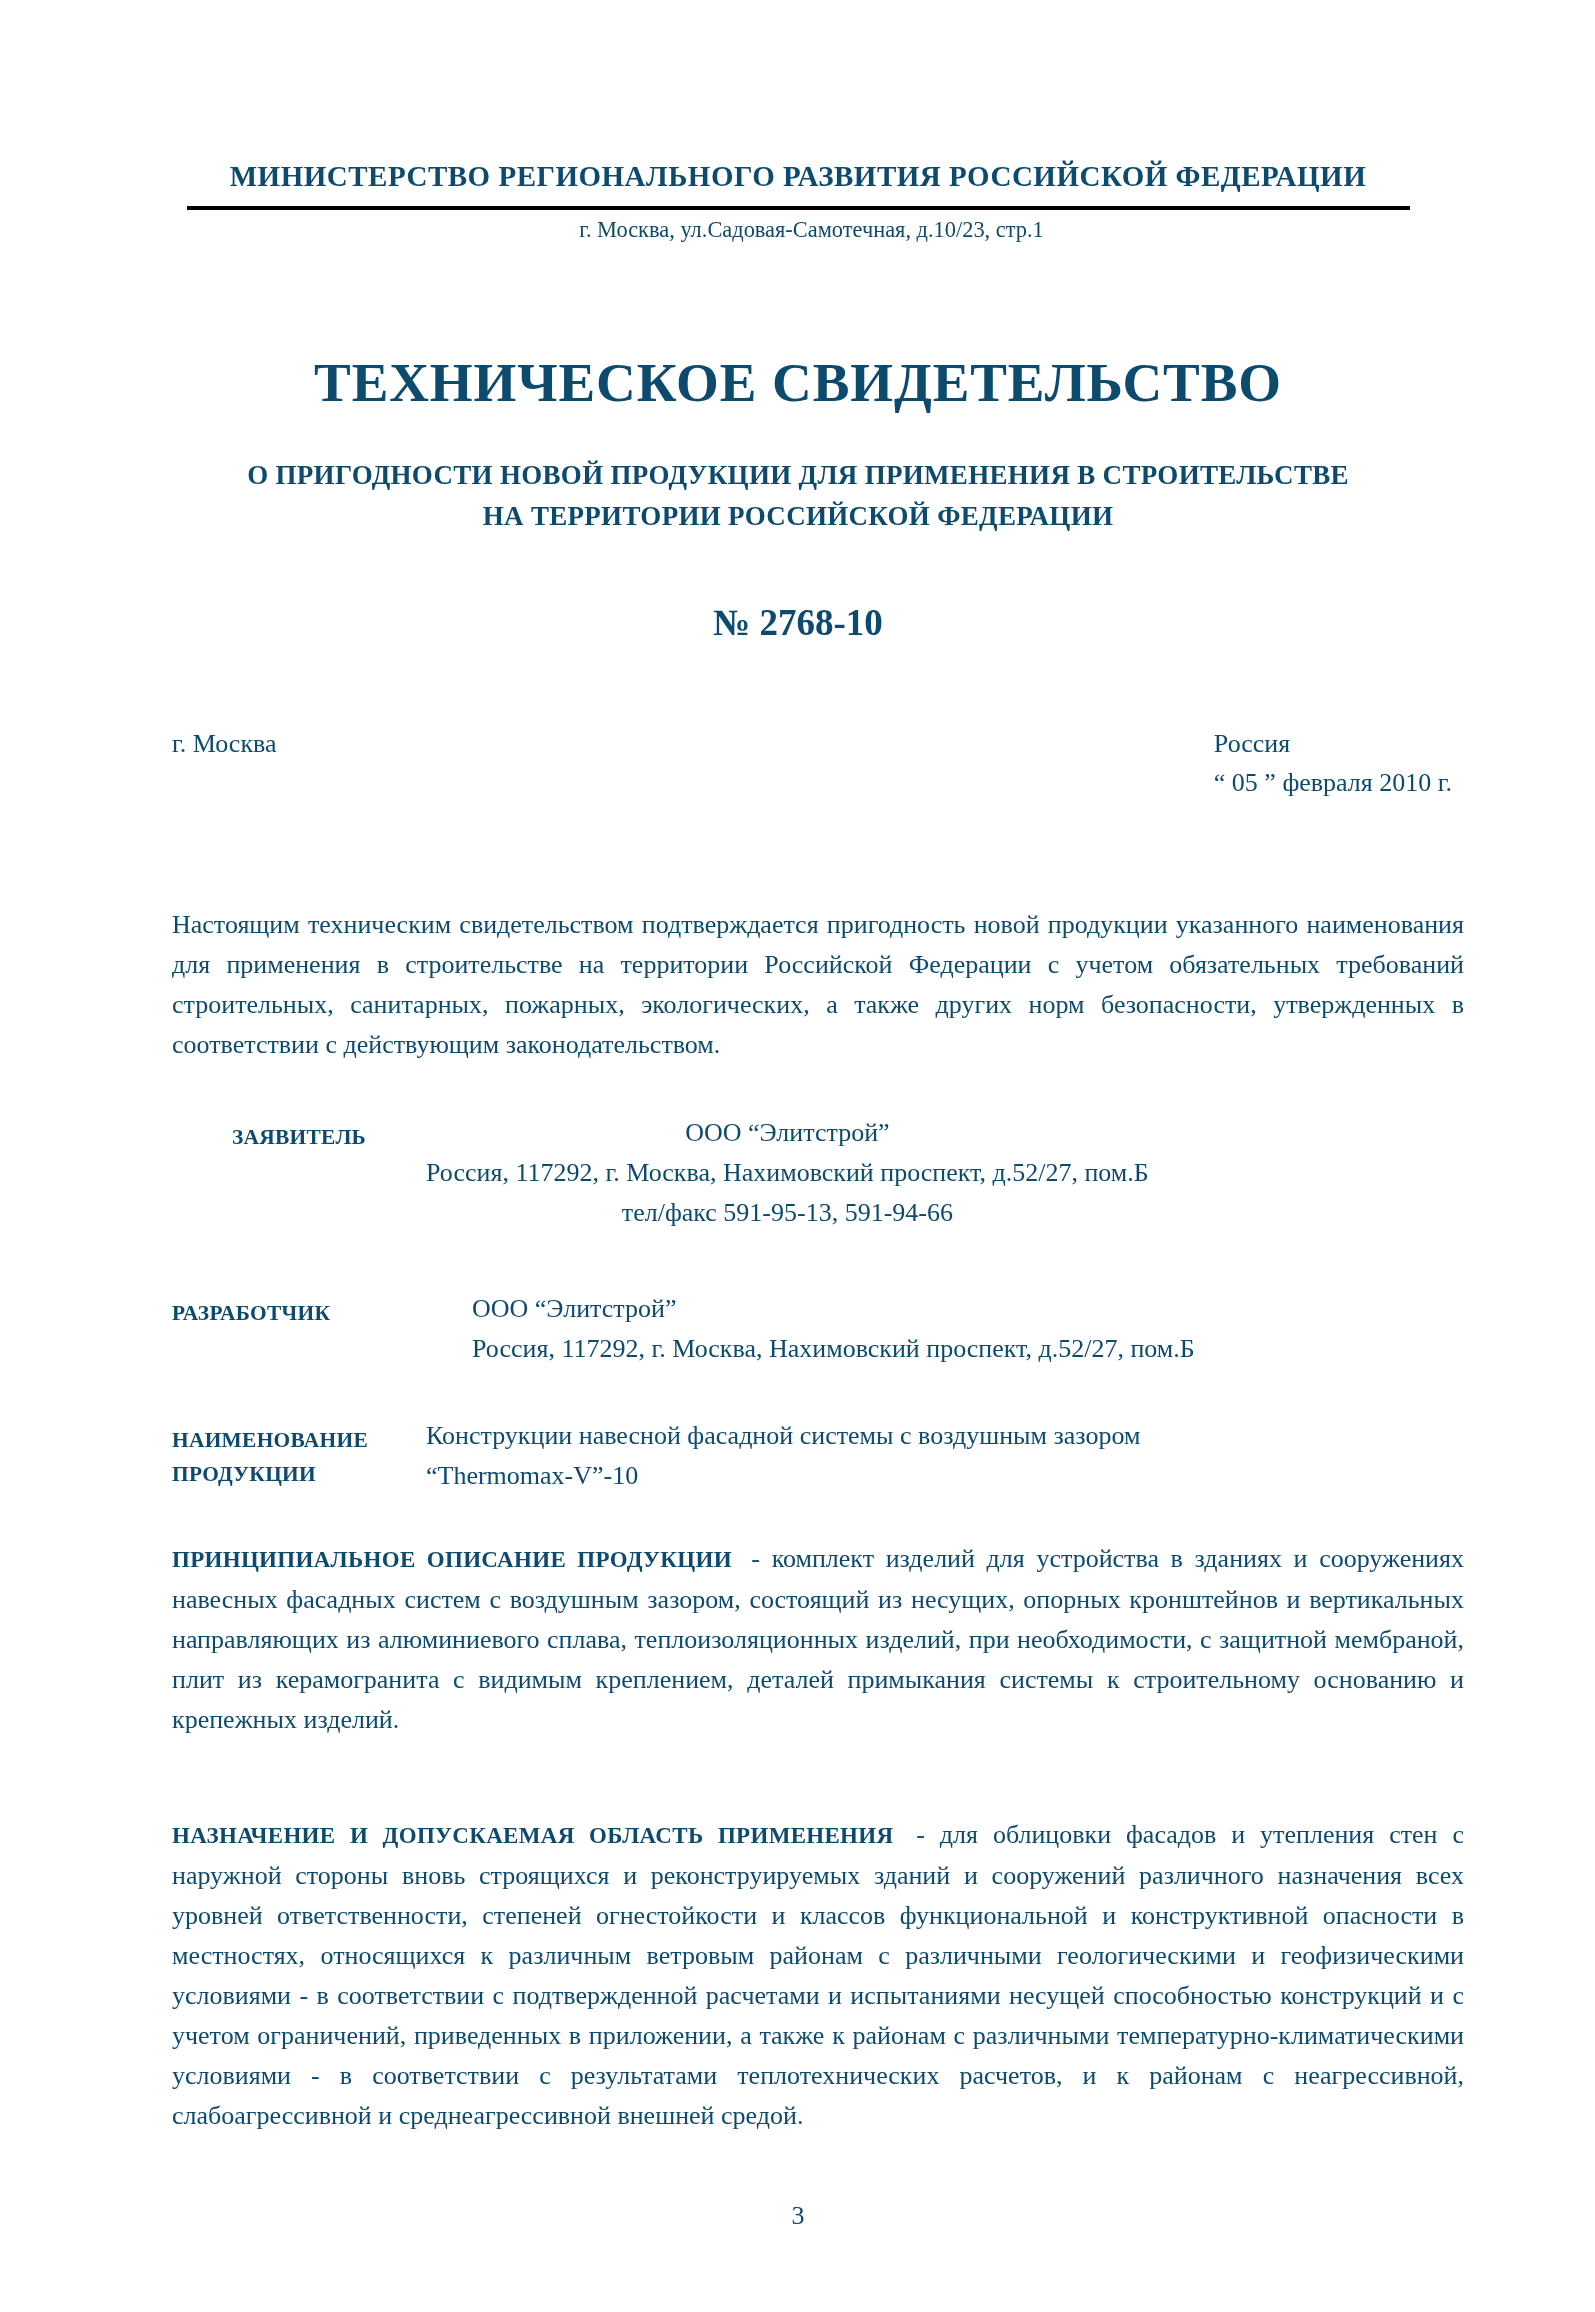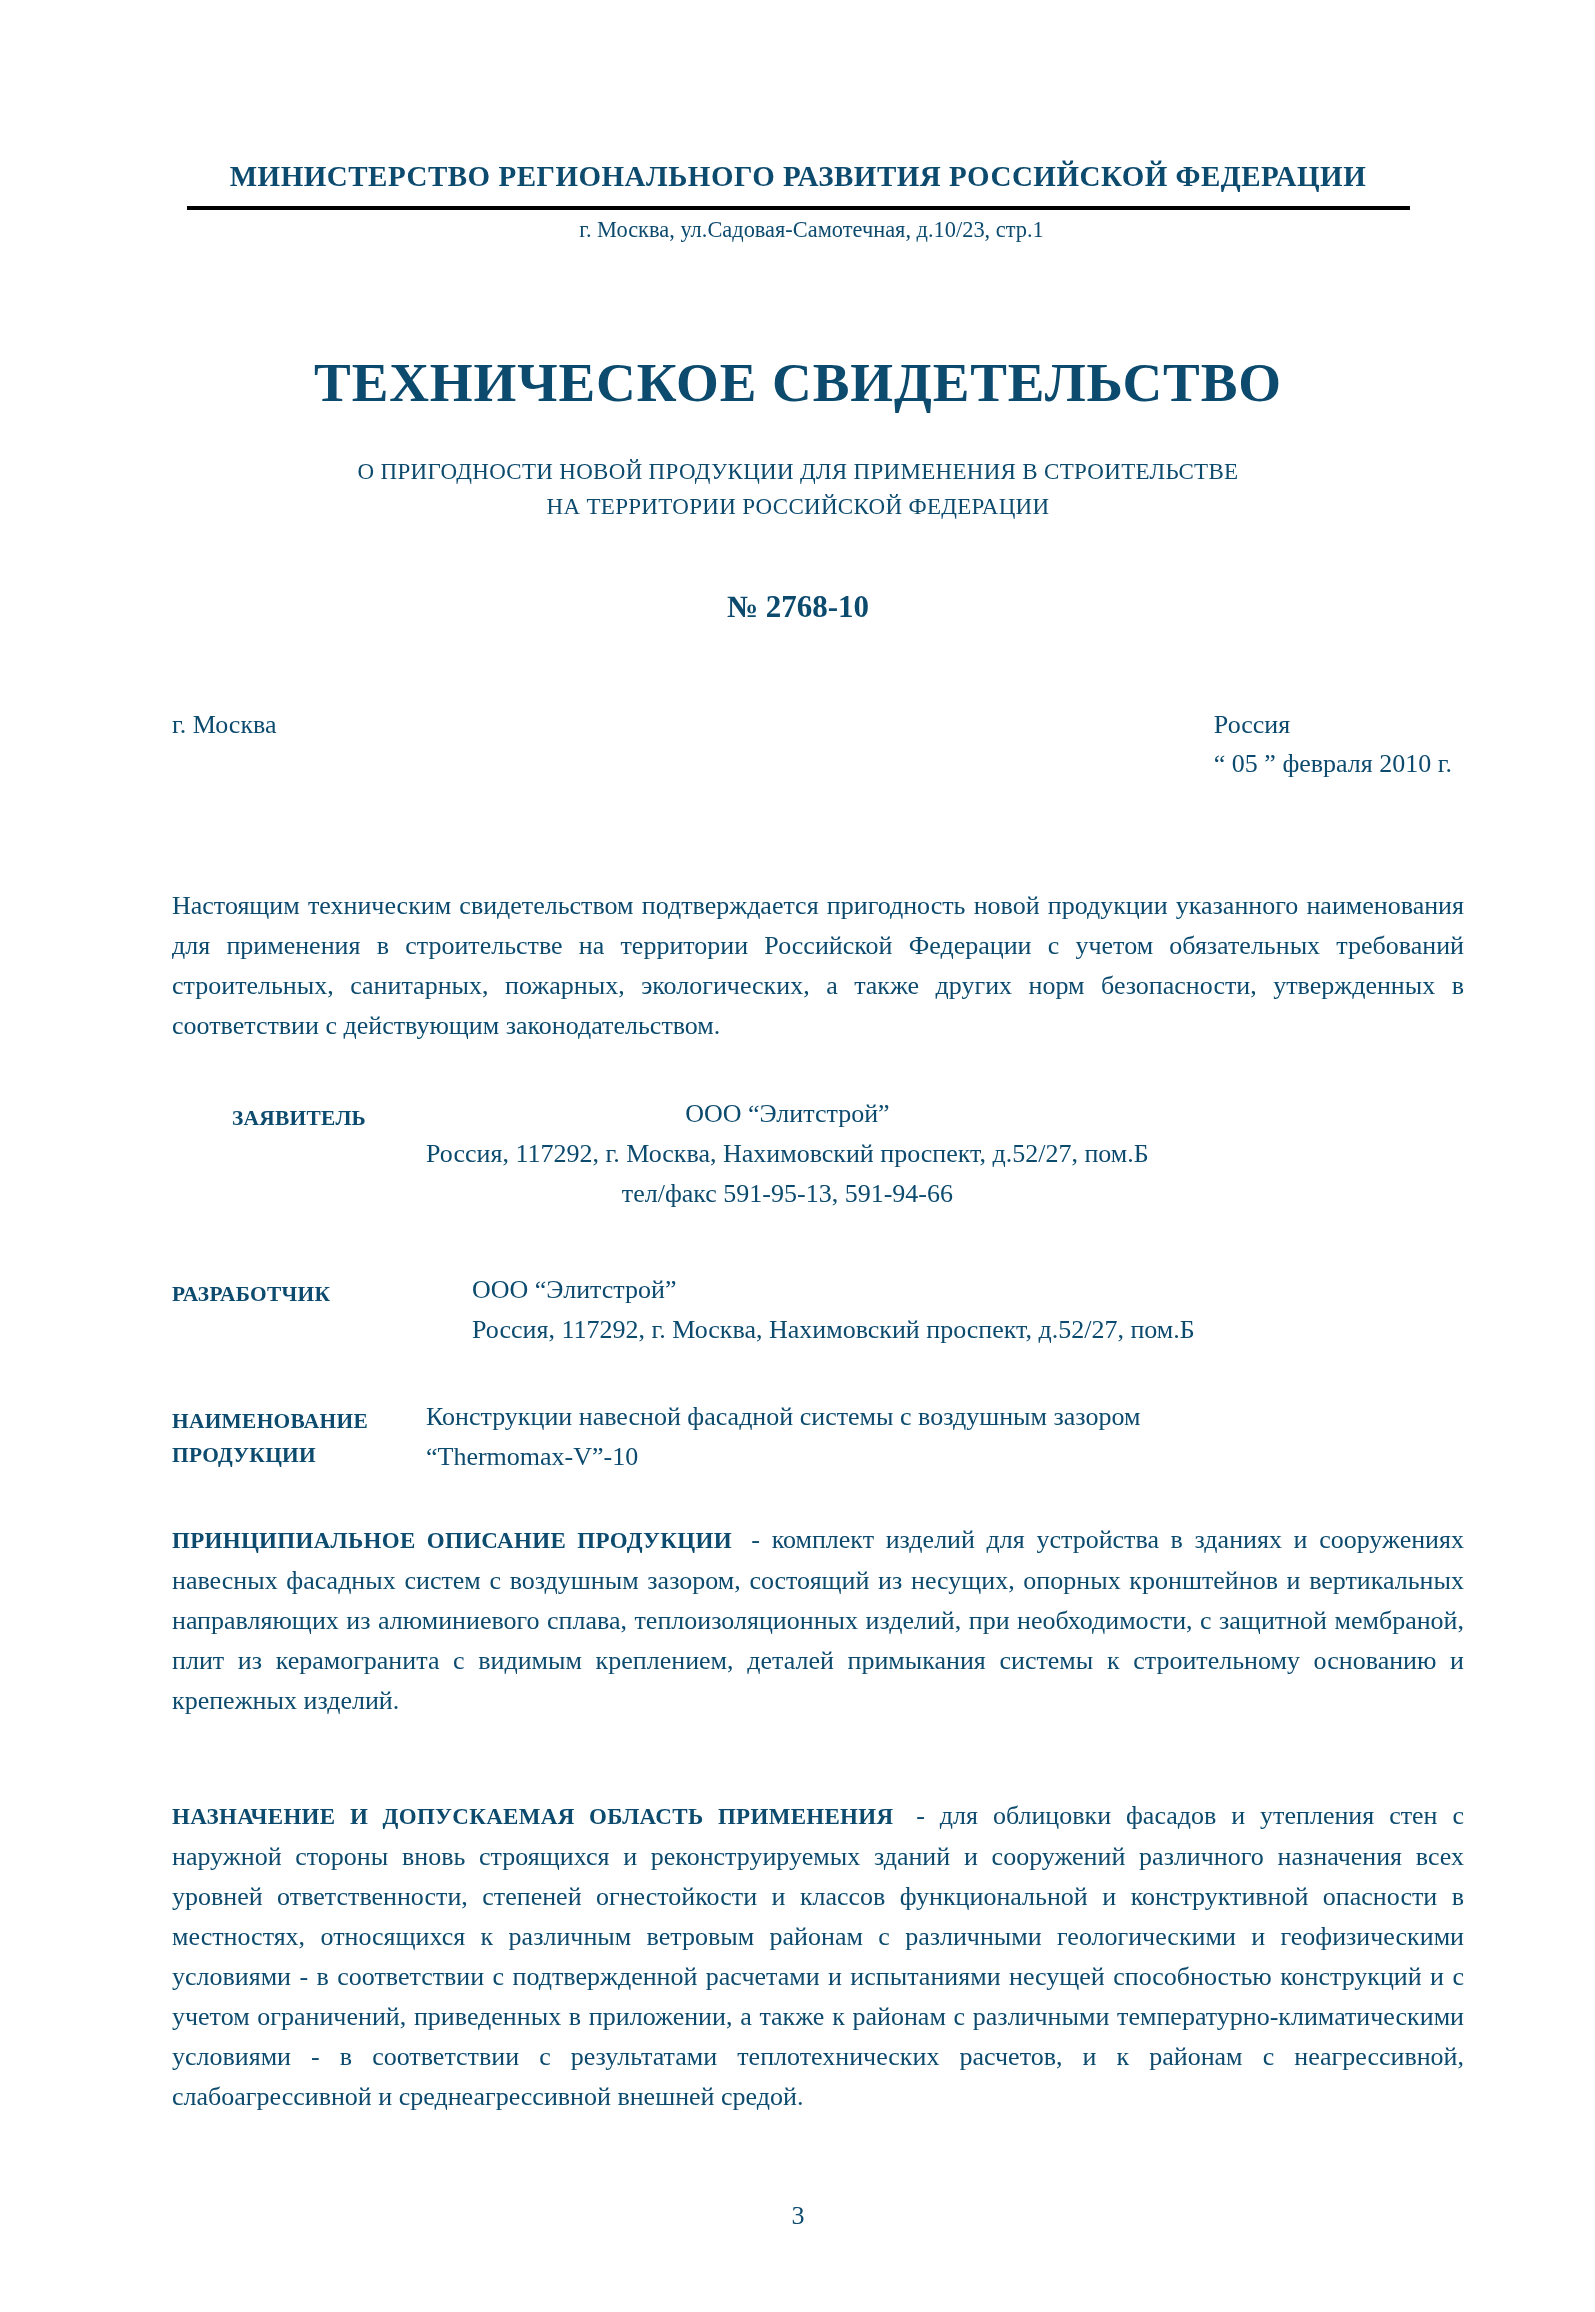--- a/index.html
+++ b/index.html
@@ -38,29 +38,29 @@
   .doc-title {
     margin-top: 108px;
     text-align: center;
     font-size: 55px;
     font-weight: bold;
     letter-spacing: 0.9px;
   }
   .doc-subtitle {
     margin-top: 41px;
     text-align: center;
-    font-size: 23px;
-    font-weight: normal;
+    font-size: 27px;
+    font-weight: bold;
     line-height: 1.5;
     letter-spacing: 0.3px;
   }
   .cert-number {
     margin-top: 65px;
     text-align: center;
-    font-size: 31px;
+    font-size: 37px;
     font-weight: bold;
   }
   .issue-row {
     display: flex;
     justify-content: space-between;
     align-items: flex-start;
     margin: 80px 144px 0 172px;
     font-size: 26px;
     line-height: 1.5;
   }

